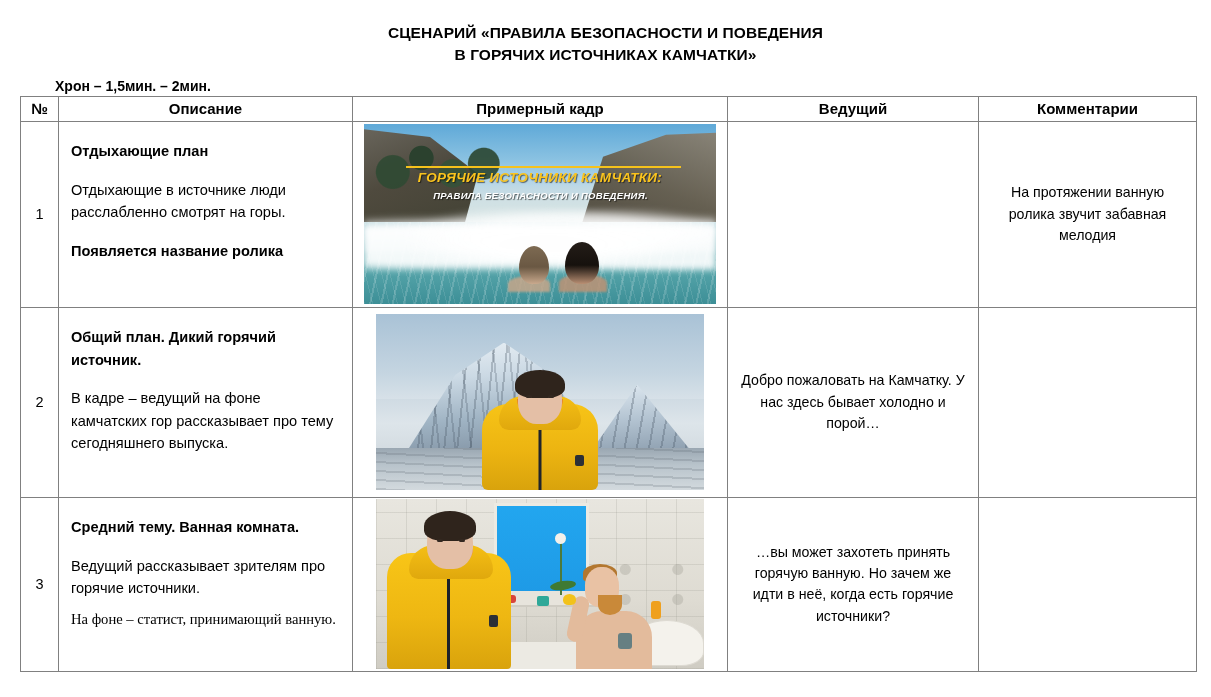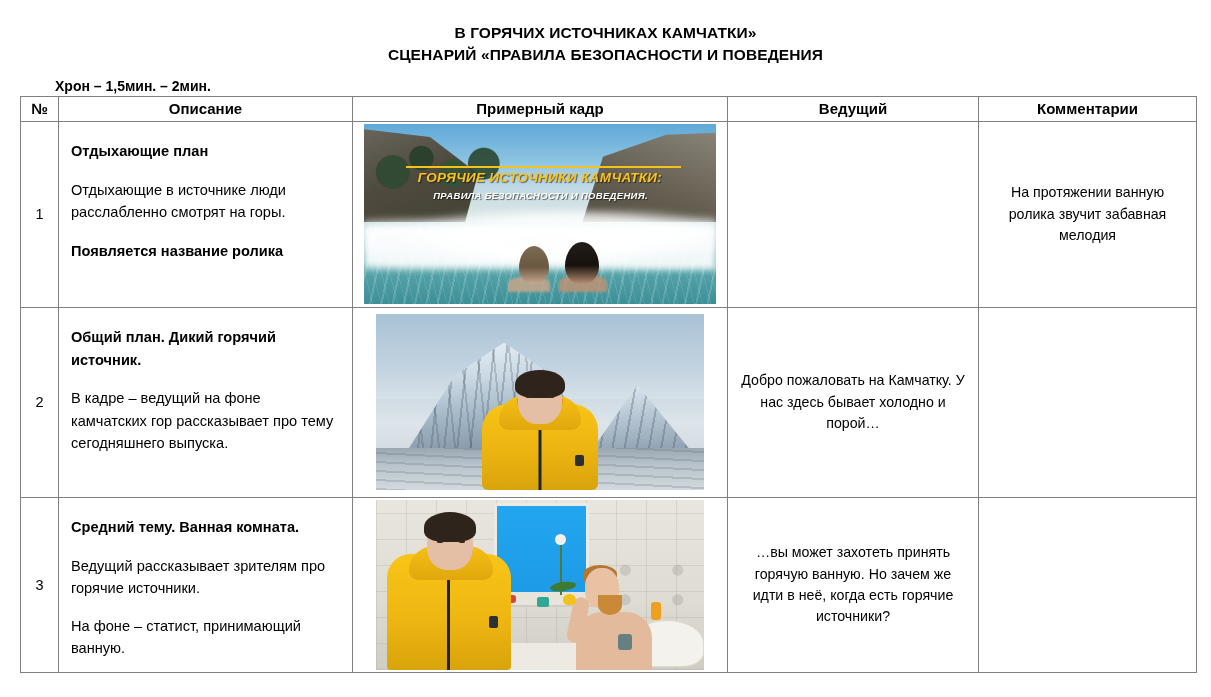--- a/index.html
+++ b/index.html
@@ -70,21 +70,21 @@
   td.desc-cell {
     vertical-align: top;
     padding: 18px 12px 12px 12px;
     font-size: 14.6px;
     line-height: 1.55;
     text-align: left;
   }
   .desc-head { font-weight: bold; display: block; }
   .desc-body { display: block; margin-top: 16px; }
   .desc-tail { font-weight: bold; display: block; margin-top: 16px; }
-  .desc-body-2 { display: block; margin-top: 15px; }
+  .desc-body-2 { display: block; margin-top: 8px; font-family: Liberation Serif, serif; }
 
   td.frame-cell {
     text-align: center;
     padding: 0;
     vertical-align: middle;
   }
 
   td.host-cell, td.com-cell {
     text-align: center;
     font-size: 14.2px;
@@ -436,22 +436,22 @@
   .h2-eye-r { left: 76px; }
   .h2-badge {
     position: absolute; bottom: 42px; left: 106px; width: 9px; height: 12px;
     background: #2b2f36; border-radius: 2px;
   }
 </style>
 </head>
 <body>
 
 <div class="doc-title">
+  <span class="line">СЦЕНАРИЙ «ПРАВИЛА БЕЗОПАСНОСТИ И ПОВЕДЕНИЯ</span>
   <span class="line">В ГОРЯЧИХ ИСТОЧНИКАХ КАМЧАТКИ»</span>
-  <span class="line">СЦЕНАРИЙ «ПРАВИЛА БЕЗОПАСНОСТИ И ПОВЕДЕНИЯ</span>
 </div>
 
 <div class="chron">Хрон – 1,5мин. – 2мин.</div>
 
 <table class="script-table">
   <colgroup>
     <col class="col-num">
       <col class="col-desc">
       <col class="col-frame">
       <col class="col-host">

